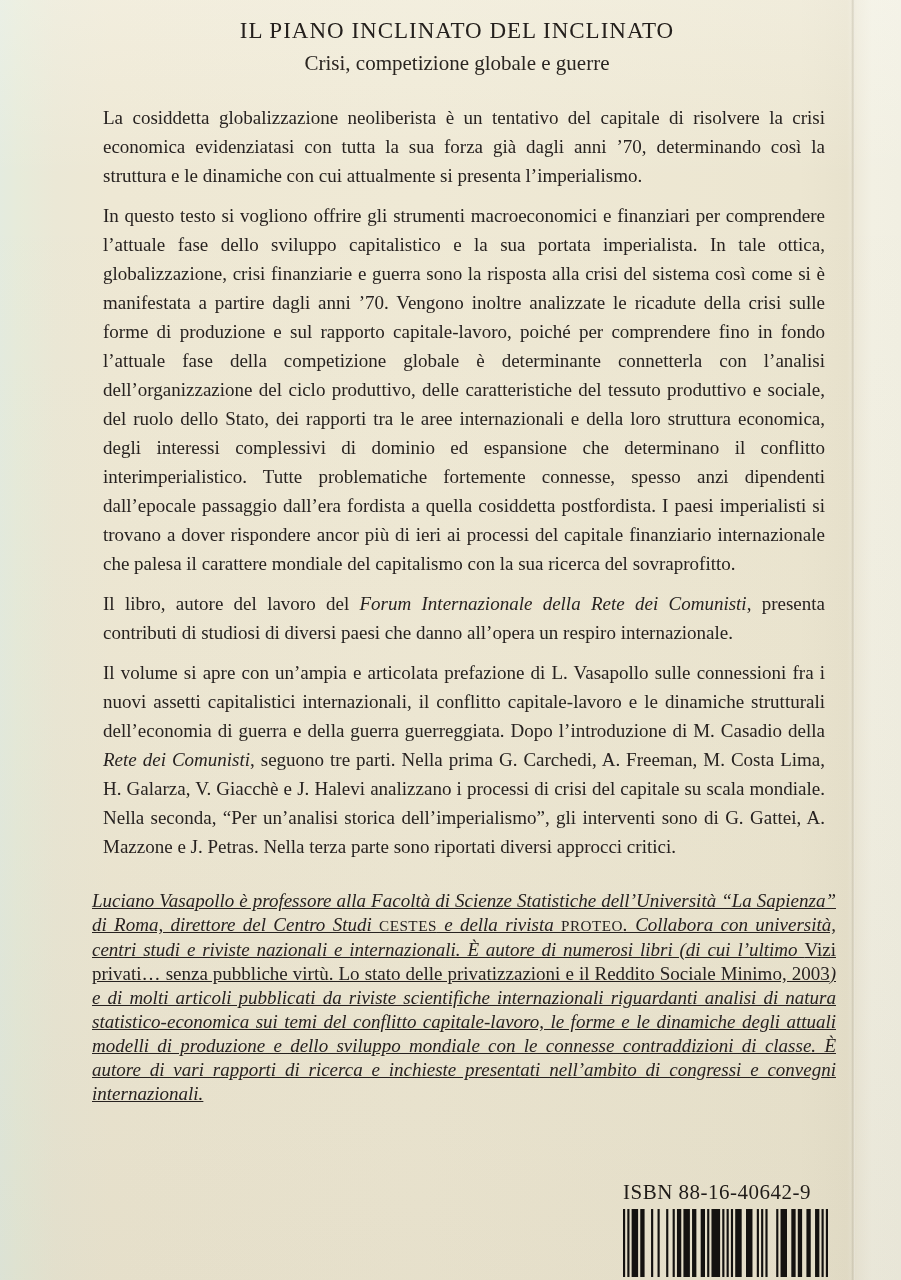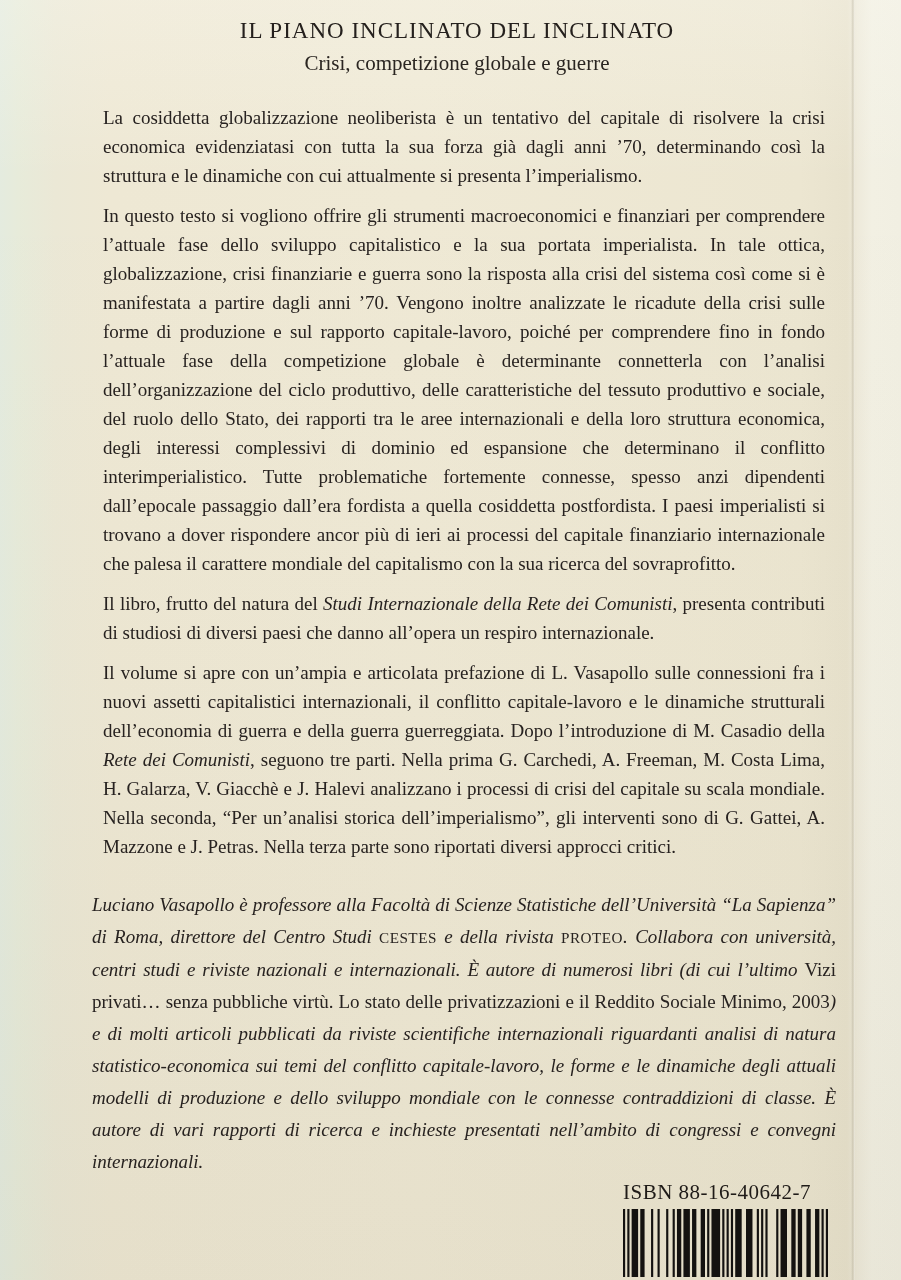--- a/index.html
+++ b/index.html
@@ -22,51 +22,51 @@
   }
   .content { position: absolute; top: 0; left: 0; right: 0; padding: 18px 65px 0 92px; }
   .title-block { text-align: center; margin-left: -14px; }
   .title {
     font-size: 23px; letter-spacing: 1px; font-weight: normal;
     margin: 0; color: #25201d;
   }
   .subtitle { font-size: 21px; margin: 7px 0 16px 0; font-weight: normal; color: #2a2521; }
   .description { margin-top: 27px; font-size: 19px; line-height: 29px; }
   .description .para { margin: 11px; text-align: justify; hyphens: auto; -webkit-hyphens: auto; }
-  .bio { margin-top: 28px; font-size: 19px; line-height: 32px; }
+  .bio { margin-top: 28px; font-size: 19px; line-height: 24px; text-decoration: underline; }
   .bio .para { margin: 0; text-align: justify; font-style: italic; hyphens: auto; -webkit-hyphens: auto; }
   .run-italic { font-style: italic; }
   .bio .run-roman { font-style: normal; }
   .run-smallcaps { font-style: normal; font-size: 0.8em; letter-spacing: 0.5px; }
   .isbn-block { position: absolute; left: 621px; top: 1180px; width: 215px; }
   .isbn-label { font-size: 21px; letter-spacing: 0.5px; margin: 0 0 4px 2px; color: #1f1b18; white-space: nowrap; }
   .barcode { display: block; margin-left: 2px; }
 </style>
 </head>
 <body>
 
 <div class="page">
   <div class="content">
     <div class="title-block">
       <h1 class="title">IL PIANO INCLINATO DEL INCLINATO</h1>
       <h2 class="subtitle">Crisi, competizione globale e guerre</h2>
     </div>
     <div class="description">
         <p class="para"><span class="run-roman">La cosiddetta globalizzazione neoliberista è un tentativo del capitale di risolvere la crisi economica evidenziatasi con tutta la sua forza già dagli anni ’70, determinando così la struttura e le dinamiche con cui attualmente si presenta l’imperialismo.</span></p>
         <p class="para"><span class="run-roman">In questo testo si vogliono offrire gli strumenti macroeconomici e finanziari per comprendere l’attuale fase dello sviluppo capitalistico e la sua portata imperialista. In tale ottica, globalizzazione, crisi finanziarie e guerra sono la risposta alla crisi del sistema così come si è manifestata a partire dagli anni ’70. Vengono inoltre analizzate le ricadute della crisi sulle forme di produzione e sul rapporto capitale-lavoro, poiché per comprendere fino in fondo l’attuale fase della competizione globale è determinante connetterla con l’analisi dell’organizzazione del ciclo produttivo, delle caratteristiche del tessuto produttivo e sociale, del ruolo dello Stato, dei rapporti tra le aree internazionali e della loro struttura economica, degli interessi complessivi di dominio ed espansione che determinano il conflitto interimperialistico. Tutte problematiche fortemente connesse, spesso anzi dipendenti dall’epocale passaggio dall’era fordista a quella cosiddetta postfordista. I paesi imperialisti si trovano a dover rispondere ancor più di ieri ai processi del capitale finanziario internazionale che palesa il carattere mondiale del capitalismo con la sua ricerca del sovraprofitto.</span></p>
-        <p class="para"><span class="run-roman">Il libro, frutto del natura del </span><span class="run-italic">Studi Internazionale della Rete dei Comunisti</span><span class="run-roman">, presenta contributi di studiosi di diversi paesi che danno all’opera un respiro internazionale.</span></p>
+        <p class="para"><span class="run-roman">Il libro, autore del lavoro del </span><span class="run-italic">Forum Internazionale della Rete dei Comunisti</span><span class="run-roman">, presenta contributi di studiosi di diversi paesi che danno all’opera un respiro internazionale.</span></p>
         <p class="para"><span class="run-roman">Il volume si apre con un’ampia e articolata prefazione di L. Vasapollo sulle connessioni fra i nuovi assetti capitalistici internazionali, il conflitto capitale-lavoro e le dinamiche strutturali dell’economia di guerra e della guerra guerreggiata. Dopo l’introduzione di M. Casadio della </span><span class="run-italic">Rete dei Comunisti</span><span class="run-roman">, seguono tre parti. Nella prima G. Carchedi, A. Freeman, M. Costa Lima, H. Galarza, V. Giacchè e J. Halevi analizzano i processi di crisi del capitale su scala mondiale. Nella seconda, “Per un’analisi storica dell’imperialismo”, gli interventi sono di G. Gattei, A. Mazzone e J. Petras. Nella terza parte sono riportati diversi approcci critici.</span></p>
       </div>
     <div class="bio">
         <p class="para"><span class="run-italic">Luciano Vasapollo è professore alla Facoltà di Scienze Statistiche dell’Università “La Sapienza” di Roma, direttore del Centro Studi </span><span class="run-smallcaps">CESTES</span><span class="run-italic"> e della rivista </span><span class="run-smallcaps">PROTEO</span><span class="run-italic">. Collabora con università, centri studi e riviste nazionali e internazionali. È autore di numerosi libri (di cui l’ultimo </span><span class="run-roman">Vizi privati… senza pubbliche virtù. Lo stato delle privatizzazioni e il Reddito Sociale Minimo, 2003</span><span class="run-italic">) e di molti articoli pubblicati da riviste scientifiche internazionali riguardanti analisi di natura statistico-economica sui temi del conflitto capitale-lavoro, le forme e le dinamiche degli attuali modelli di produzione e dello sviluppo mondiale con le connesse contraddizioni di classe. È autore di vari rapporti di ricerca e inchieste presentati nell’ambito di congressi e convegni internazionali.</span></p>
       </div>
   </div>
 
   <div class="isbn-block">
-    <p class="isbn-label">ISBN 88-16-40642-7</p>
+    <p class="isbn-label">ISBN 88-16-40642-9</p>
     <svg class="barcode" width="205" height="68" viewBox="0 0 95 68" preserveAspectRatio="none" xmlns="http://www.w3.org/2000/svg">
         <rect x="0" y="0" width="1" height="68" fill="#141210"></rect>
         <rect x="2" y="0" width="1" height="68" fill="#141210"></rect>
         <rect x="4" y="0" width="3" height="68" fill="#141210"></rect>
         <rect x="8" y="0" width="2" height="68" fill="#141210"></rect>
         <rect x="13" y="0" width="1" height="68" fill="#141210"></rect>
         <rect x="16" y="0" width="1" height="68" fill="#141210"></rect>
         <rect x="20" y="0" width="1" height="68" fill="#141210"></rect>
         <rect x="23" y="0" width="1" height="68" fill="#141210"></rect>
         <rect x="25" y="0" width="2" height="68" fill="#141210"></rect>

